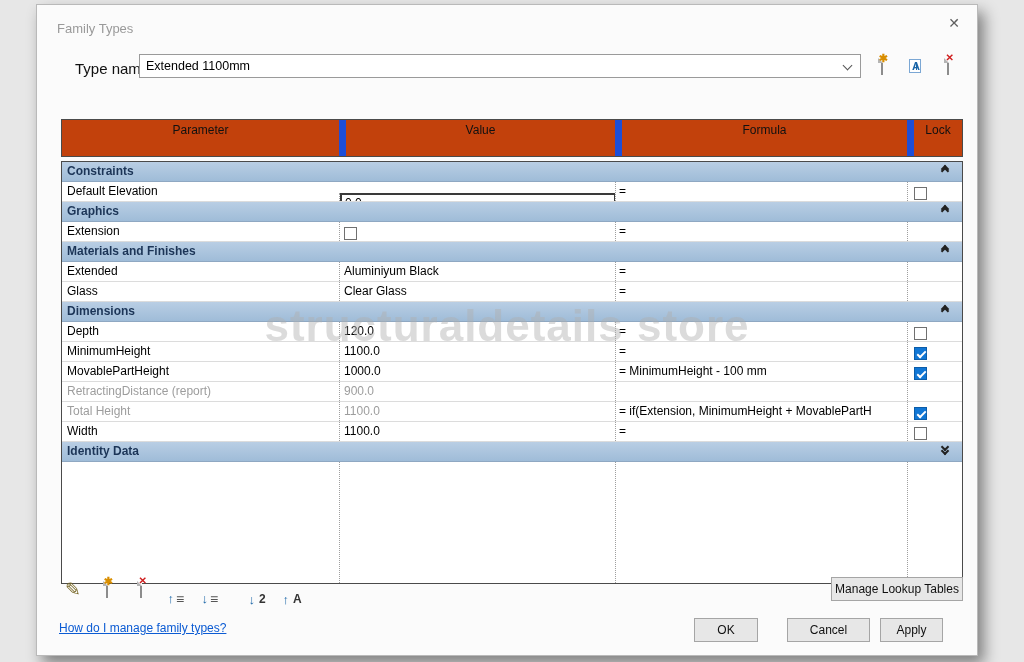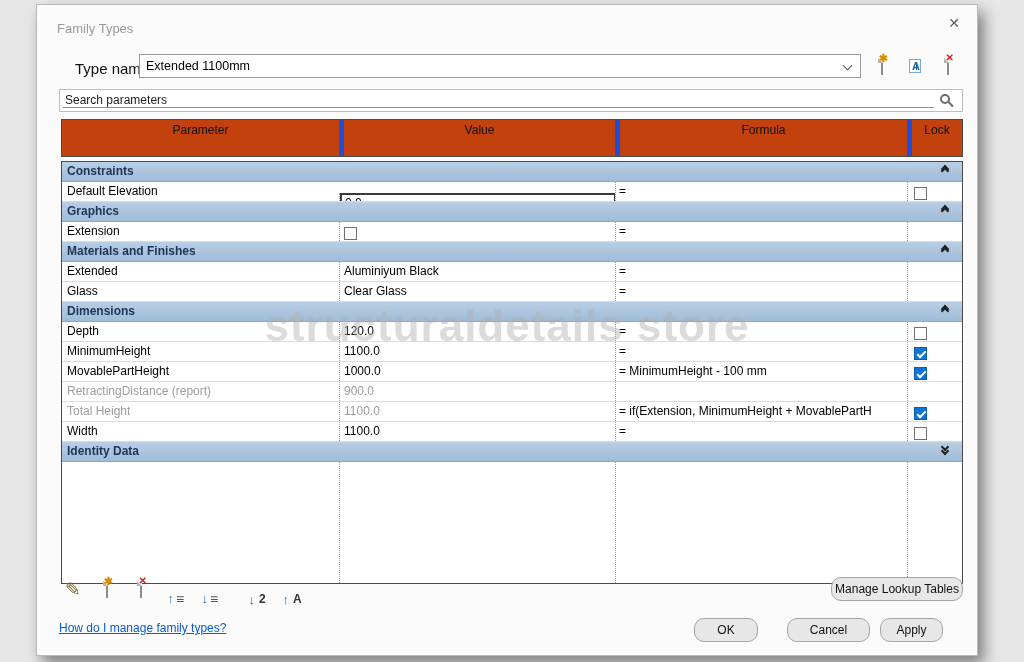--- a/index.html
+++ b/index.html
@@ -49,21 +49,21 @@
   .mag { position:absolute; right:12px; top:4px; width:10px; height:10px;
     border:2px solid #6b6b6b; border-radius:50%; }
   .mag::after { content:""; position:absolute; width:7px; height:2px; background:#6b6b6b;
     transform:rotate(45deg); right:-6px; bottom:-3px; }
 
   
   .ftable { position:absolute; left:24px; top:114px; width:902px; }
   .thead { display:grid; grid-template-columns:277px 276px 292px 55px;
     border:1px solid #4a4a4a; background:#c2410c; height:38px; }
   .thead .hcell { font-size:12px; color:#111; text-align:center; line-height:20px;
-    border-left:5px solid #1d4ed8; }
+    border-left:7px solid #1d4ed8; }
   .thead .hcell:first-child { border-left:none; }
   .tgap { height:4px; }
   .tbody { border:1px solid #4a4a4a; background:#fff; }
   .trow { position:relative; height:20px; }
   .trow.section { background:linear-gradient(#b9cee4,#9fbcd8); border-bottom:1px solid #8fa8c2; }
   .sec-label { position:absolute; left:5px; top:2px; font-size:12px; font-weight:bold; color:#1c3557; }
   .dchev { position:absolute; right:10px; top:4px; width:12px; height:12px; }
   .dchev i { display:block; width:6px; height:6px; border-left:2px solid #222; border-top:2px solid #222; }
   .dchev.up i { transform:rotate(45deg); margin:0 0 -4px 2px; }
   .dchev.down i { transform:rotate(225deg); margin:-2px 0 -2px 2px; }
@@ -107,21 +107,21 @@
     font-weight:bold; color:#333; }
   .sorti.asc::after { content:"↓"; position:absolute; right:2px; top:3px; font-size:13px;
     font-weight:bold; color:#1b66a8; }
   .sorti.desc::before { content:"A"; position:absolute; left:2px; top:3px; font-size:12px;
     font-weight:bold; color:#333; }
   .sorti.desc::after { content:"↑"; position:absolute; right:2px; top:3px; font-size:13px;
     font-weight:bold; color:#1b66a8; }
 
   .btn { position:absolute; height:24px; background:#e7e7e7; border:1px solid #a5a5a5;
     font-size:12px; color:#111; font-family:"Liberation Sans", sans-serif; cursor:pointer;
-    border-radius:10px; }
+    border-radius:0; }
   .btn-manage { left:794px; top:572px; width:132px; }
   .btn-ok { left:657px; top:613px; width:64px; }
   .btn-cancel { left:750px; top:613px; width:83px; }
   .btn-apply { left:843px; top:613px; width:63px; }
 
   .help-link { position:absolute; left:22px; top:616px; font-size:12px; color:#0b5bd3;
     text-decoration:underline; cursor:pointer; }
 </style>
 </head>
 <body>
@@ -141,25 +141,20 @@
   <button class="tool-btn" style="left:832px;">
     <span class="page badge-new"></span>
   </button>
   <button class="tool-btn" style="left:865px;">
     <span class="ai-box"></span>
   </button>
   <button class="tool-btn" style="left:898px;">
     <span class="page badge-del"></span>
   </button>
 
-  <div class="search-box">
-    <span class="search-text">Search parameters</span>
-    <span class="search-underline"></span>
-    <span class="mag"></span>
-  </div>
 
   <div class="watermark">structuraldetails store</div>
 
   <div class="ftable">
     <div class="thead">
       <div class="hcell">Parameter</div>
       <div class="hcell">Value</div>
       <div class="hcell">Formula</div>
       <div class="hcell">Lock</div>
     </div>

